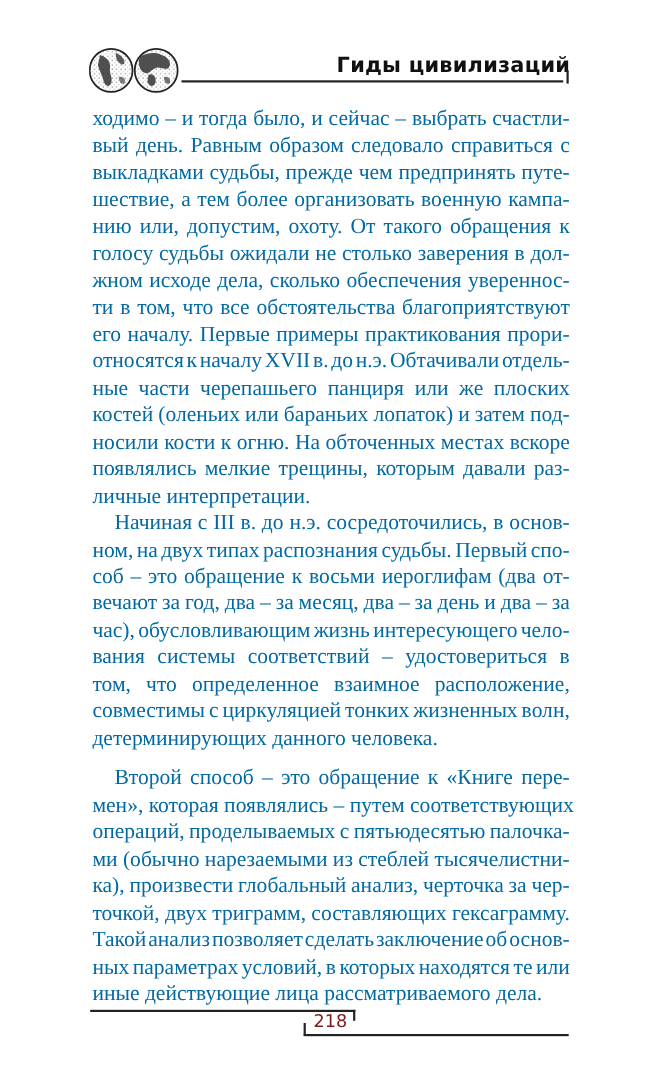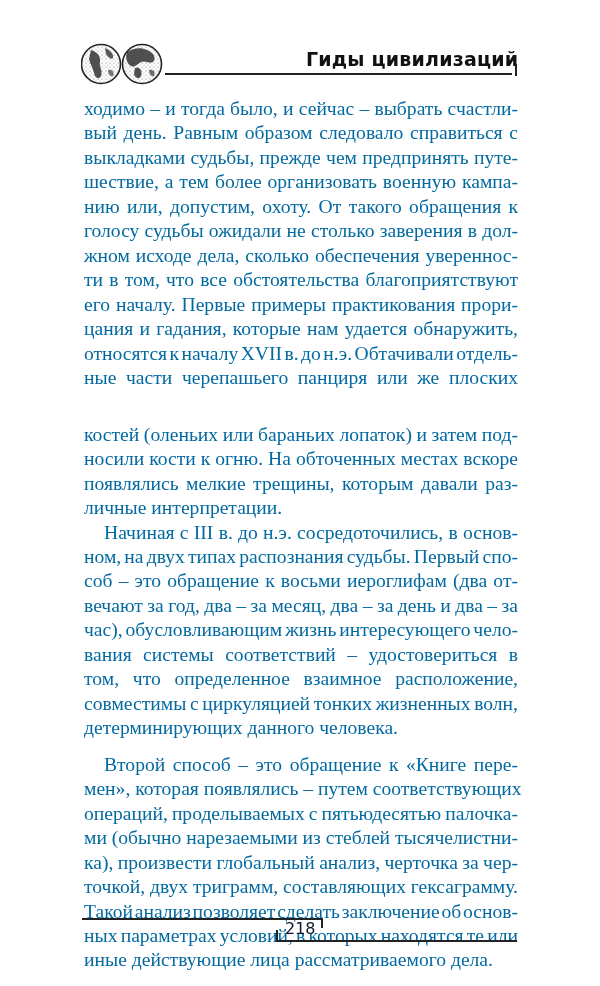--- a/index.html
+++ b/index.html
@@ -108,21 +108,21 @@
     height: 11px;
     background: #222;
   }
   .page-number {
     position: absolute;
     left: 285px;
     top: 920px;
     font-family: "DejaVu Sans", sans-serif;
     font-size: 16px;
     line-height: 18px;
-    color: #0f172a;
+    color: #7f1d1d;
   }
 </style>
 </head>
 <body>
 
 <div class="page">
 
   <div class="globes">
     <svg width="82" height="44" viewBox="0 0 82 44">
       <defs>
@@ -152,24 +152,23 @@
     <div>
       <span class="ln" style="word-spacing: 0px;">ходимо – и тогда было, и сейчас – выбрать счастли-</span>
       <span class="ln" style="word-spacing: 0px;">вый день. Равным образом следовало справиться с</span>
       <span class="ln" style="word-spacing: 0px;">выкладками судьбы, прежде чем предпринять путе-</span>
       <span class="ln" style="word-spacing: 0px;">шествие, а тем более организовать военную кампа-</span>
       <span class="ln" style="word-spacing: 0px;">нию или, допустим, охоту. От такого обращения к</span>
       <span class="ln" style="word-spacing: 0px;">голосу судьбы ожидали не столько заверения в дол-</span>
       <span class="ln" style="word-spacing: 0px;">жном исходе дела, сколько обеспечения увереннос-</span>
       <span class="ln" style="word-spacing: 0px;">ти в том, что все обстоятельства благоприятствуют</span>
       <span class="ln" style="word-spacing: 0px;">его началу. Первые примеры практикования прори-</span>
-      <span class="ln" style="word-spacing: 0px;">цания и гадания, которые нам удается обнаружить,</span>
       <span class="ln" style="word-spacing: -2.4375px;">относятся к началу XVII в. до н.э. Обтачивали отдель-</span>
       <span class="ln" style="word-spacing: 0px;">ные части черепашьего панциря или же плоских</span>
-      <span class="ln" style="word-spacing: -0.296875px; margin-top: 32px;">костей (оленьих или бараньих лопаток) и затем под-</span>
+      <span class="ln" style="word-spacing: -0.296875px;">костей (оленьих или бараньих лопаток) и затем под-</span>
       <span class="ln" style="word-spacing: 0px;">носили кости к огню. На обточенных местах вскоре</span>
       <span class="ln" style="word-spacing: 0px;">появлялись мелкие трещины, которым давали раз-</span>
       <span class="ln last">личные интерпретации.</span>
     </div>
     <div>
       <span class="ln indent" style="word-spacing: 0px;">Начиная с III в. до н.э. сосредоточились, в основ-</span>
       <span class="ln" style="word-spacing: -1.74554px;">ном, на двух типах распознания судьбы. Первый спо-</span>
       <span class="ln" style="word-spacing: 0px;">соб – это обращение к восьми иероглифам (два от-</span>
       <span class="ln" style="word-spacing: -0.459821px;">вечают за год, два – за месяц, два – за день и два – за</span>
       <span class="ln" style="word-spacing: -1.99219px;">час), обусловливающим жизнь интересующего чело-</span>

